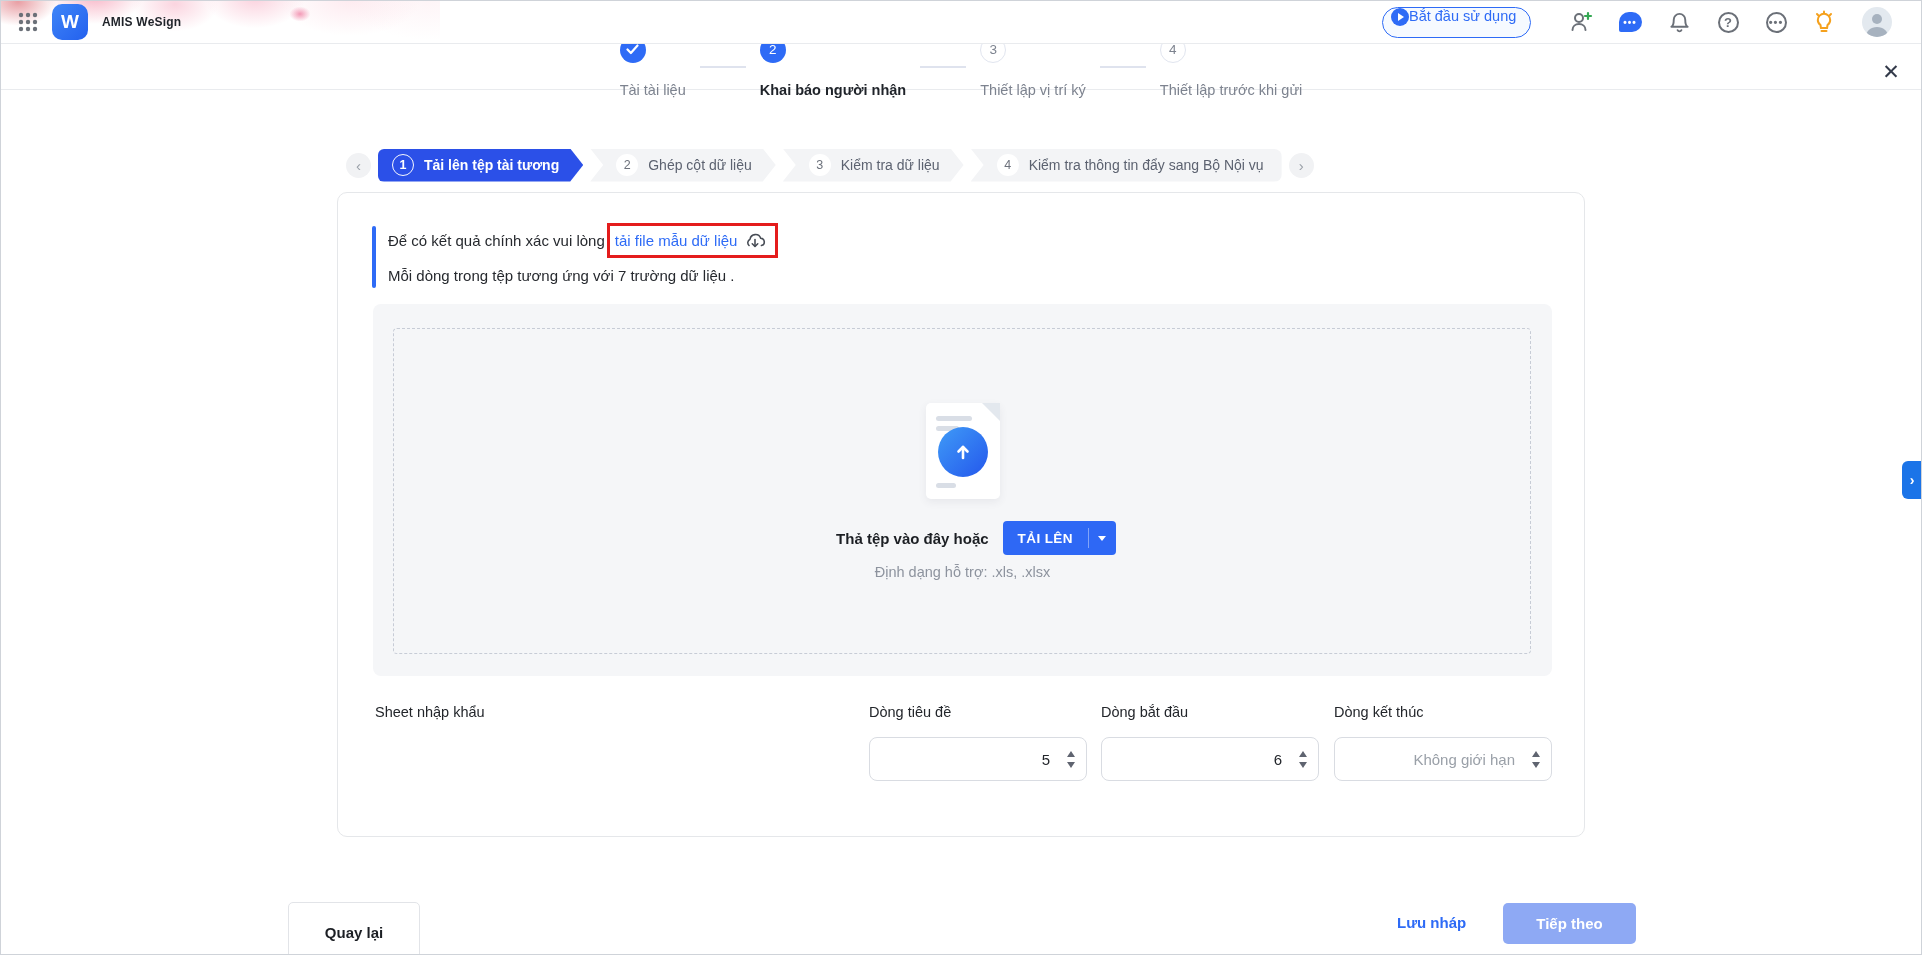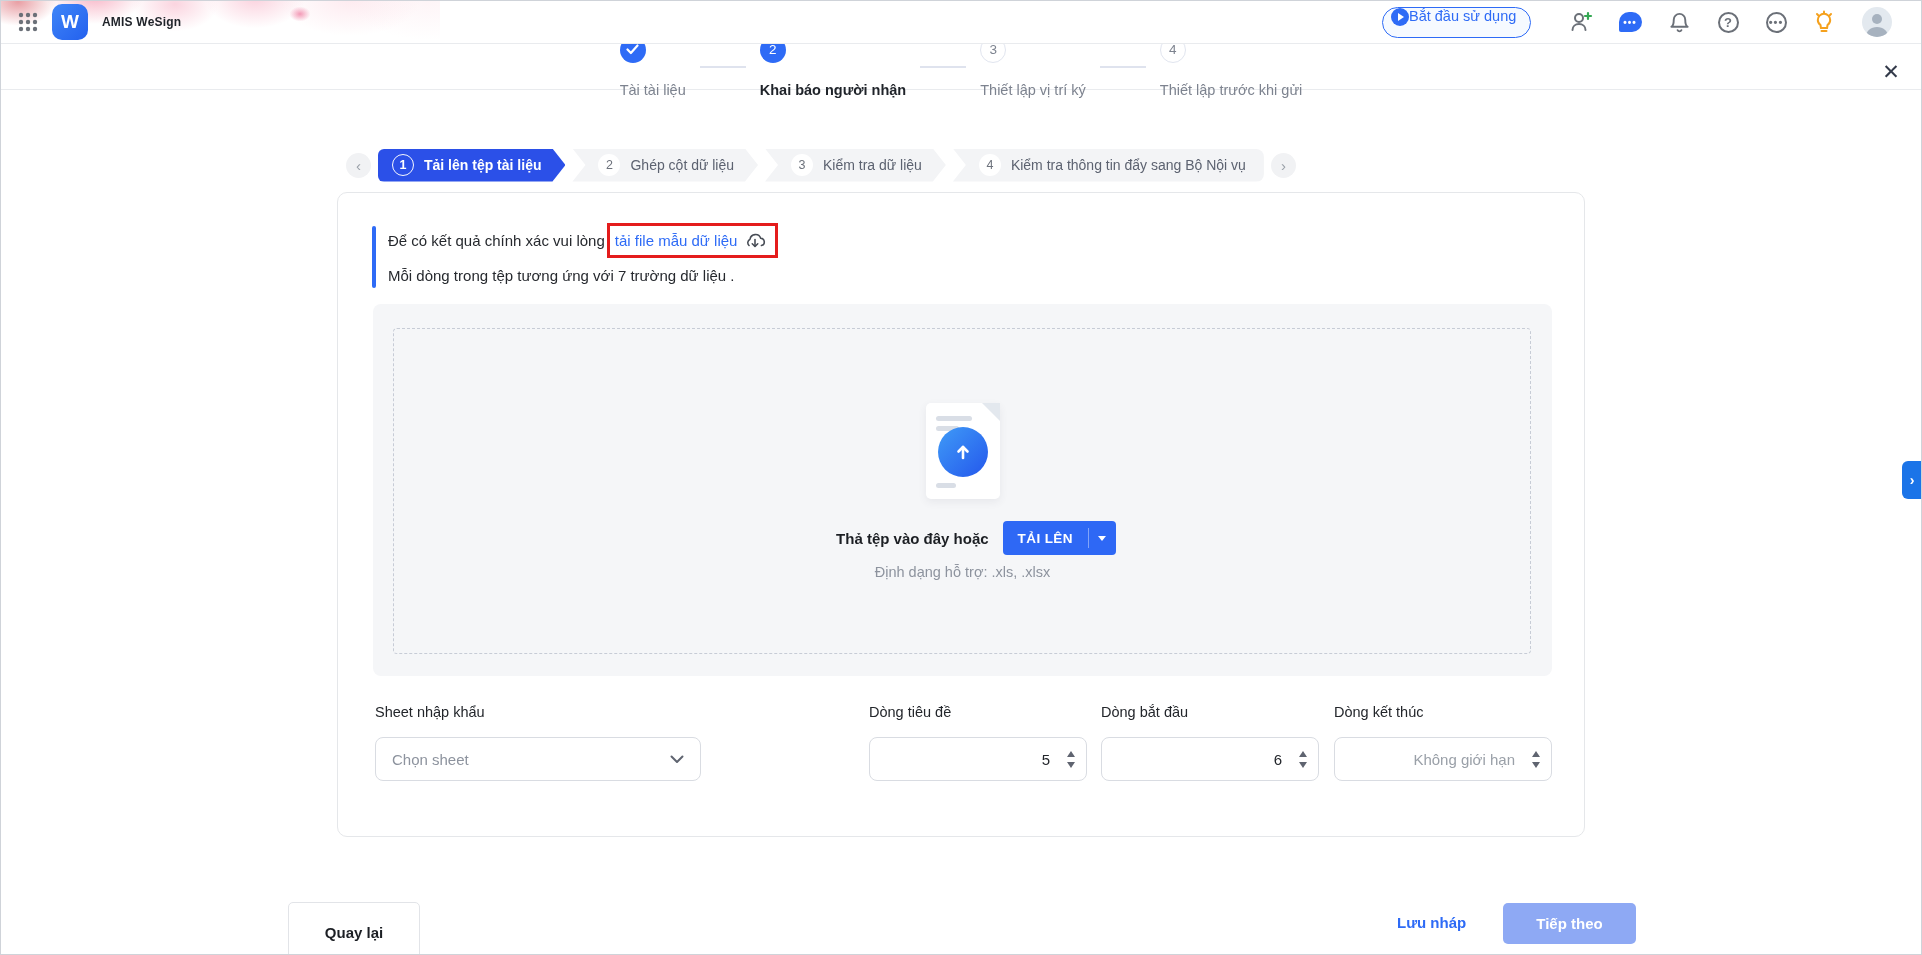--- a/index.html
+++ b/index.html
@@ -207,21 +207,21 @@
     <span class="step-circle">4</span>
     <span class="step-label">Thiết lập trước khi gửi</span>
   </div>
 </div>
 <div class="close-x">✕</div>
 
 <div class="subtabs">
   <div class="nav-circle">‹</div>
   <div class="tab active">
     <span class="tab-num">1</span>
-    <span>Tải lên tệp tài liệu</span>
+    <span>Tải lên tệp tài tương</span>
   </div>
   <div class="tab inactive">
     <span class="tab-num">2</span>
     <span>Ghép cột dữ liệu</span>
   </div>
   <div class="tab inactive">
     <span class="tab-num">3</span>
     <span>Kiểm tra dữ liệu</span>
   </div>
   <div class="tab inactive last">
@@ -272,28 +272,20 @@
         <span class="upload-btn-sep"></span>
         <span class="upload-btn-caret">
             <span class="caret-down"></span>
           </span>
       </span>
     </div>
     <div class="format-hint">Định dạng hỗ trợ: .xls, .xlsx</div>
   </div>
 
   <div class="field-label" style="left:37px;">Sheet nhập khẩu</div>
-  <div class="field select-box">
-    <span class="select-text">Chọn sheet</span>
-    <span style="display:flex;">
-      <svg width="14" height="9" viewBox="0 0 14 9" fill="none" stroke="#5f6470" stroke-width="2" stroke-linecap="round" stroke-linejoin="round">
-          <path d="M1.5 1.5L7 7l5.5-5.5"></path>
-        </svg>
-    </span>
-  </div>
 
   <div class="field-label" style="left:531px;">Dòng tiêu đề</div>
   <div class="field num-wrap" style="left:531px;">
     <input class="num-input" value="5" style="">
     <span class="spinner">
       <span class="tri-up"></span>
       <span class="tri-down"></span>
     </span>
   </div>
 

